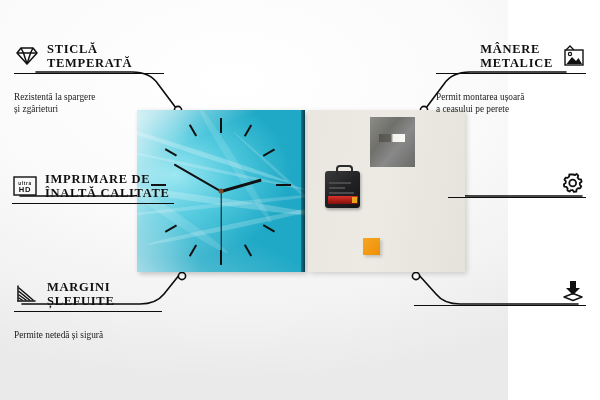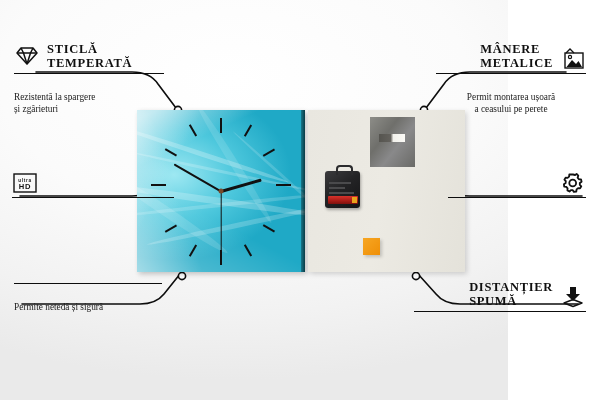--- a/index.html
+++ b/index.html
@@ -73,25 +73,25 @@
     background:linear-gradient(135deg,#f7a623 0%,#ef8f06 100%);
     box-shadow:2px 2px 3px rgba(0,0,0,.18);
   }
   
   .callout{position:absolute;}
   .title{
     display:flex;align-items:center;gap:7px;
     font-weight:bold;font-size:12.5px;letter-spacing:.7px;color:#101010;
     line-height:14px;
   }
-  .callout.right .title{justify-content:flex-end;align-items:flex-end;}
+  .callout.right .title{justify-content:flex-end;}
   .ttext{white-space:pre-line;}
   .rule{height:1.4px;background:#0d0d0d;margin-top:3px;}
   .sub{font-size:9.3px;line-height:11.4px;color:#1b1b1b;margin-top:18px;white-space:pre-line;}
-  .callout.right .sub{text-align:center;}
+  .callout.right .sub{text-align:left;}
   .ico{flex:0 0 auto;width:26px;height:22px;display:block;}
   
   #links{position:absolute;left:0;top:0;width:600px;height:400px;pointer-events:none;}
 </style>
 </head>
 <body>
 
 <div id="stage">
 
   <svg id="links" viewBox="0 0 600 400">
@@ -181,25 +181,41 @@
 și zgârieturi</div>
   </div>
 
   <div class="callout left" style="left:12px;top:172px;width:162px;">
     <div class="title">
       <svg class="ico" viewBox="0 0 26 22">
         <rect x="2" y="2" width="22" height="18" fill="none" stroke="#111" stroke-width="1.4"></rect>
         <text x="13" y="9.6" font-family="Liberation Sans, sans-serif" font-size="4.6" text-anchor="middle" fill="#111">ultra</text>
         <text x="13" y="17" font-family="Liberation Sans, sans-serif" font-size="7.6" font-weight="bold" text-anchor="middle" fill="#111">HD</text>
       </svg>
+      <span class="ttext">IMPRIMARE DE
+ÎNALTĂ CALITATE</span>
     </div>
     <div class="rule"></div>
   </div>
 
   <div class="callout left" style="left:14px;top:280px;width:148px;">
+    <div class="title">
+      <svg class="ico" viewBox="0 0 26 22">
+        <g stroke="#111" stroke-width="1.5" stroke-linecap="round">
+          <line x1="4" y1="3" x2="4" y2="18"></line>
+            <line x1="4" y1="18" x2="21" y2="18"></line>
+          <line x1="5" y1="5" x2="19" y2="17"></line>
+            <line x1="5" y1="8.5" x2="15.5" y2="17"></line>
+          <line x1="5" y1="12" x2="12" y2="17"></line>
+            <line x1="5" y1="15" x2="8" y2="17"></line>
+        </g>
+      </svg>
+      <span class="ttext">MARGINI
+ȘLEFUITE</span>
+    </div>
     <div class="rule"></div>
     <div class="sub">Permite netedă și sigură</div>
   </div>
 
   <div class="callout right" style="left:436px;top:42px;width:150px;">
     <div class="title">
       <span class="ttext">MÂNERE
 METALICE</span>
       <svg class="ico" viewBox="0 0 26 22">
         <rect x="5" y="5" width="18" height="15" fill="none" stroke="#111" stroke-width="1.4"></rect>
@@ -224,22 +240,20 @@
                    L9.3,2.5 Z"></path>
           <circle cx="12.7" cy="11" r="3.4"></circle>
         </g>
       </svg>
     </div>
     <div class="rule"></div>
   </div>
 
   <div class="callout right" style="left:414px;top:280px;width:172px;">
     <div class="title">
-      <span class="ttext">DISTANȚIER
-SPUMĂ</span>
       <svg class="ico" viewBox="0 0 26 22">
         <path d="M10,1 L16,1 L16,8 L20,8 L13,15 L6,8 L10,8 Z" fill="#111"></path>
         <path d="M13,13.5 L22,17 L13,20.5 L4,17 Z" fill="none" stroke="#111" stroke-width="1.4" stroke-linejoin="round"></path>
       </svg>
     </div>
     <div class="rule"></div>
   </div>
 
 </div>
 

